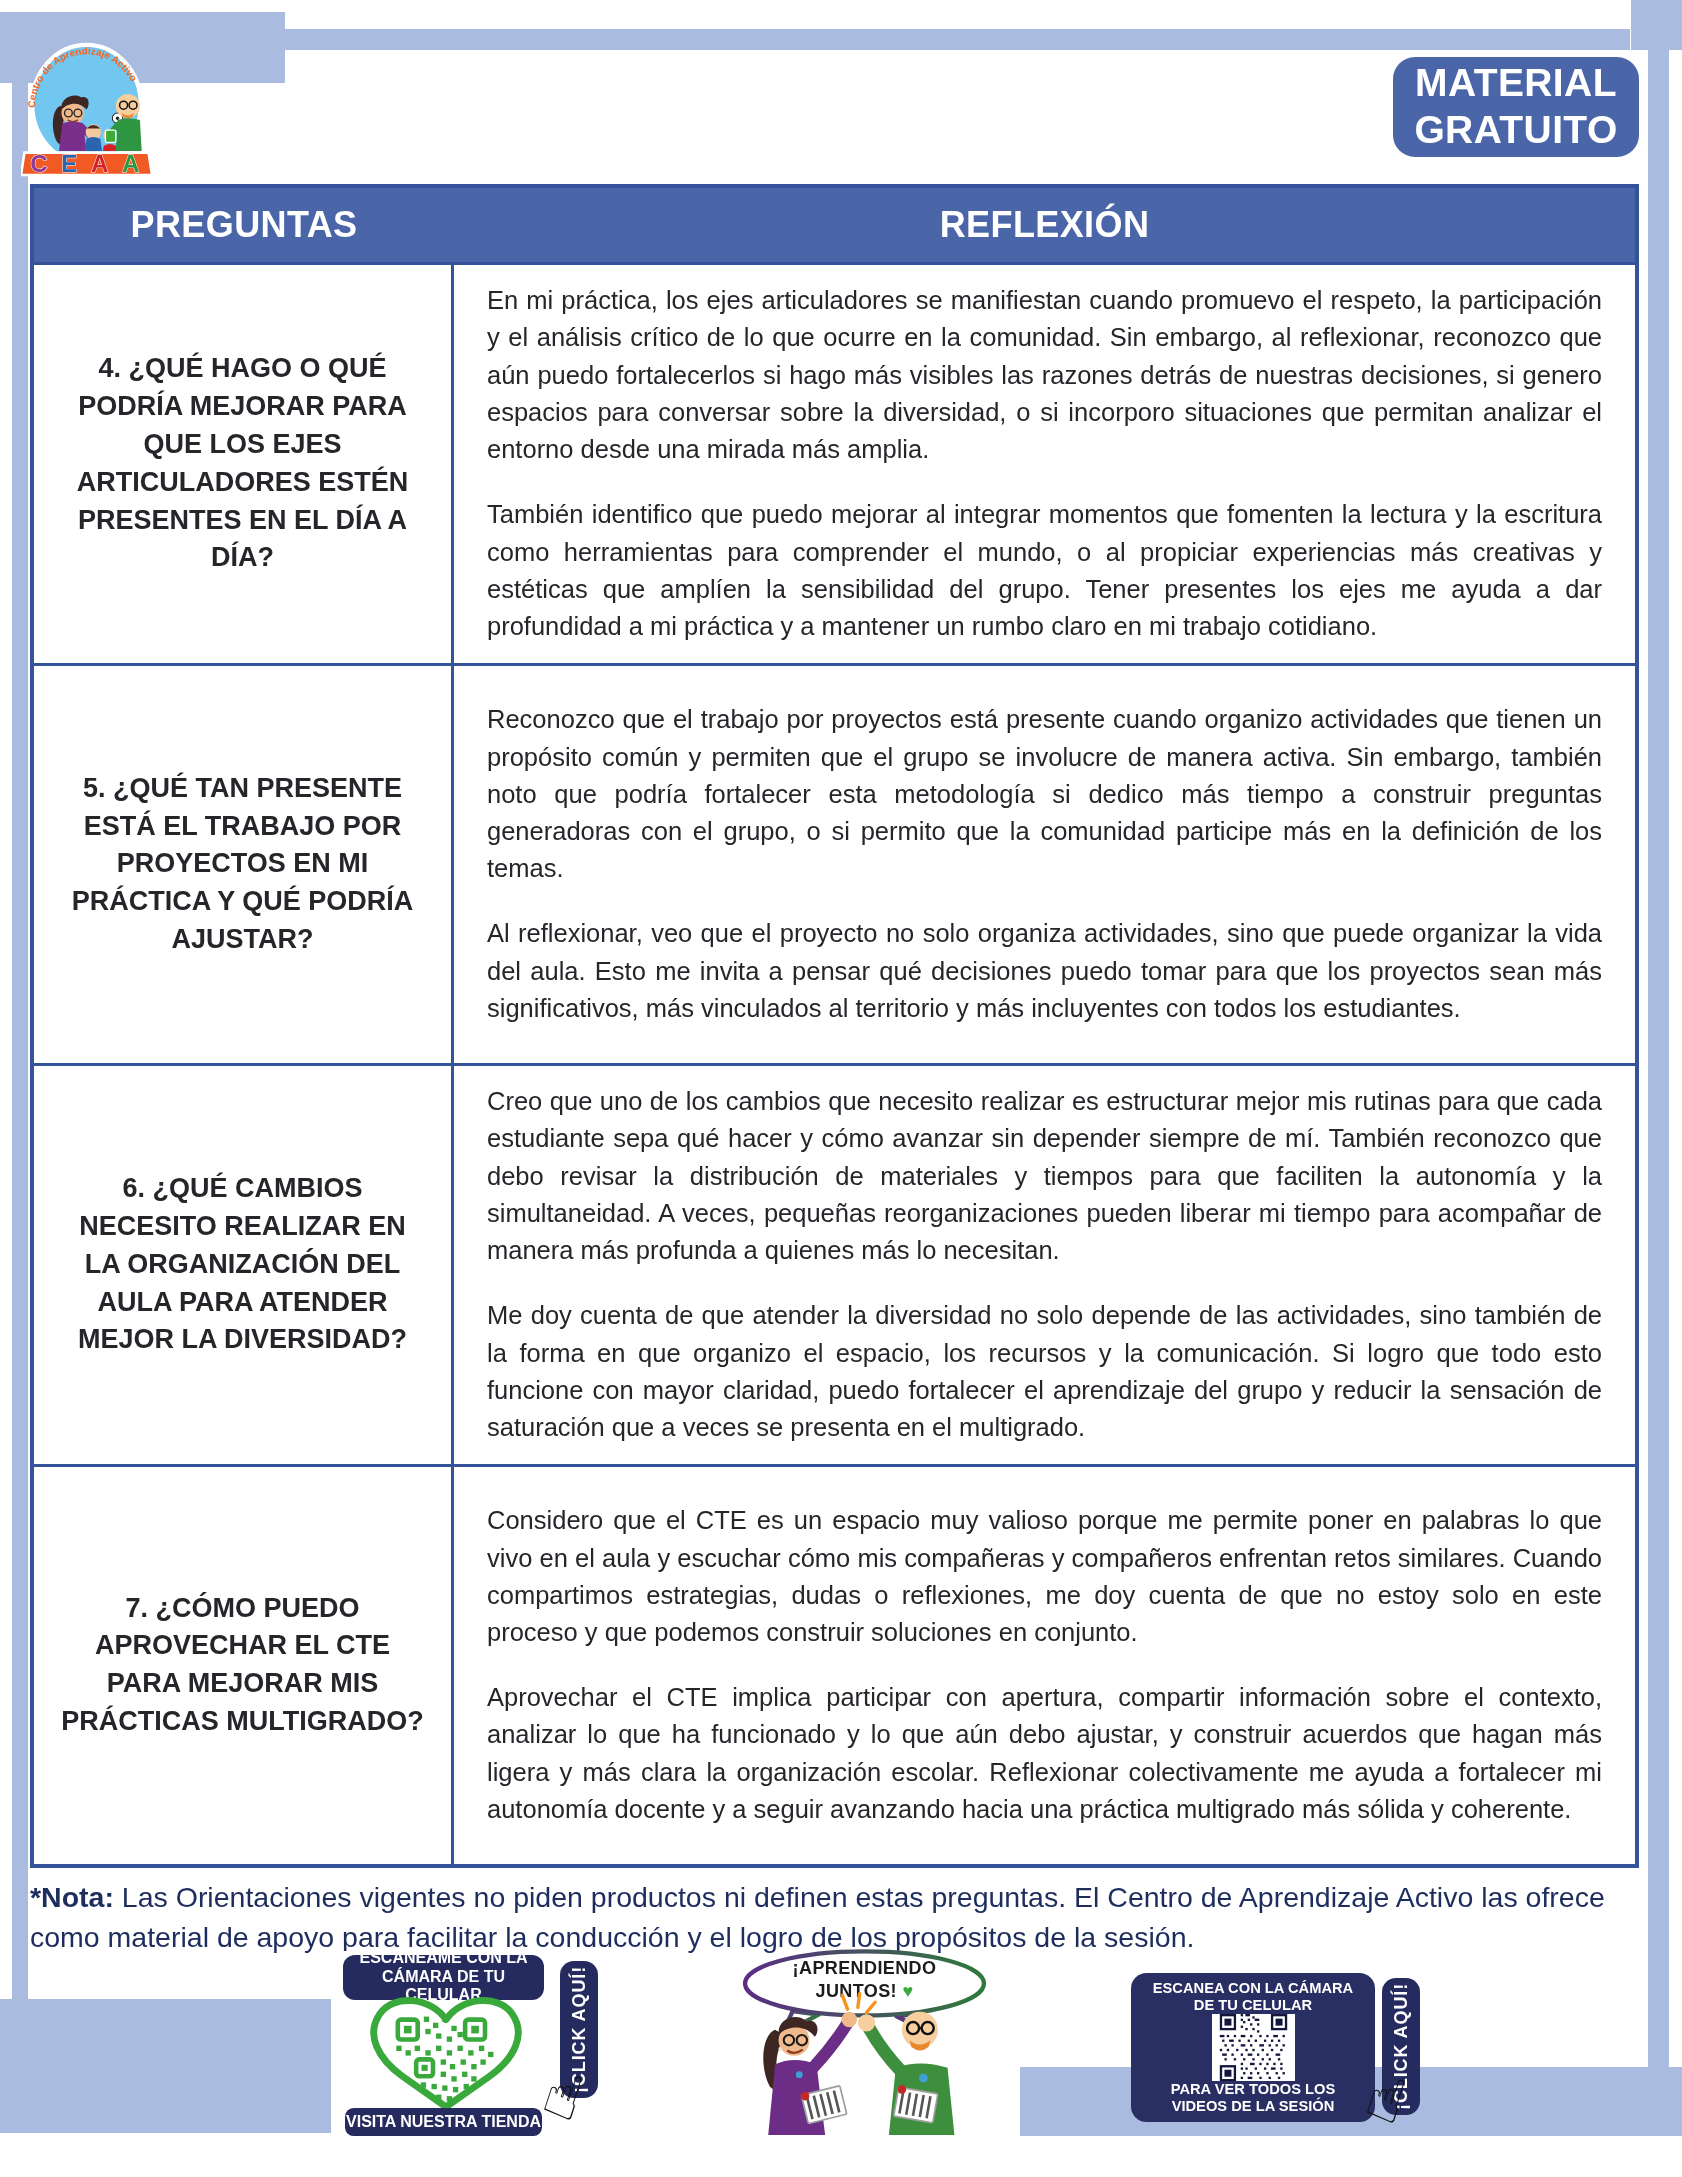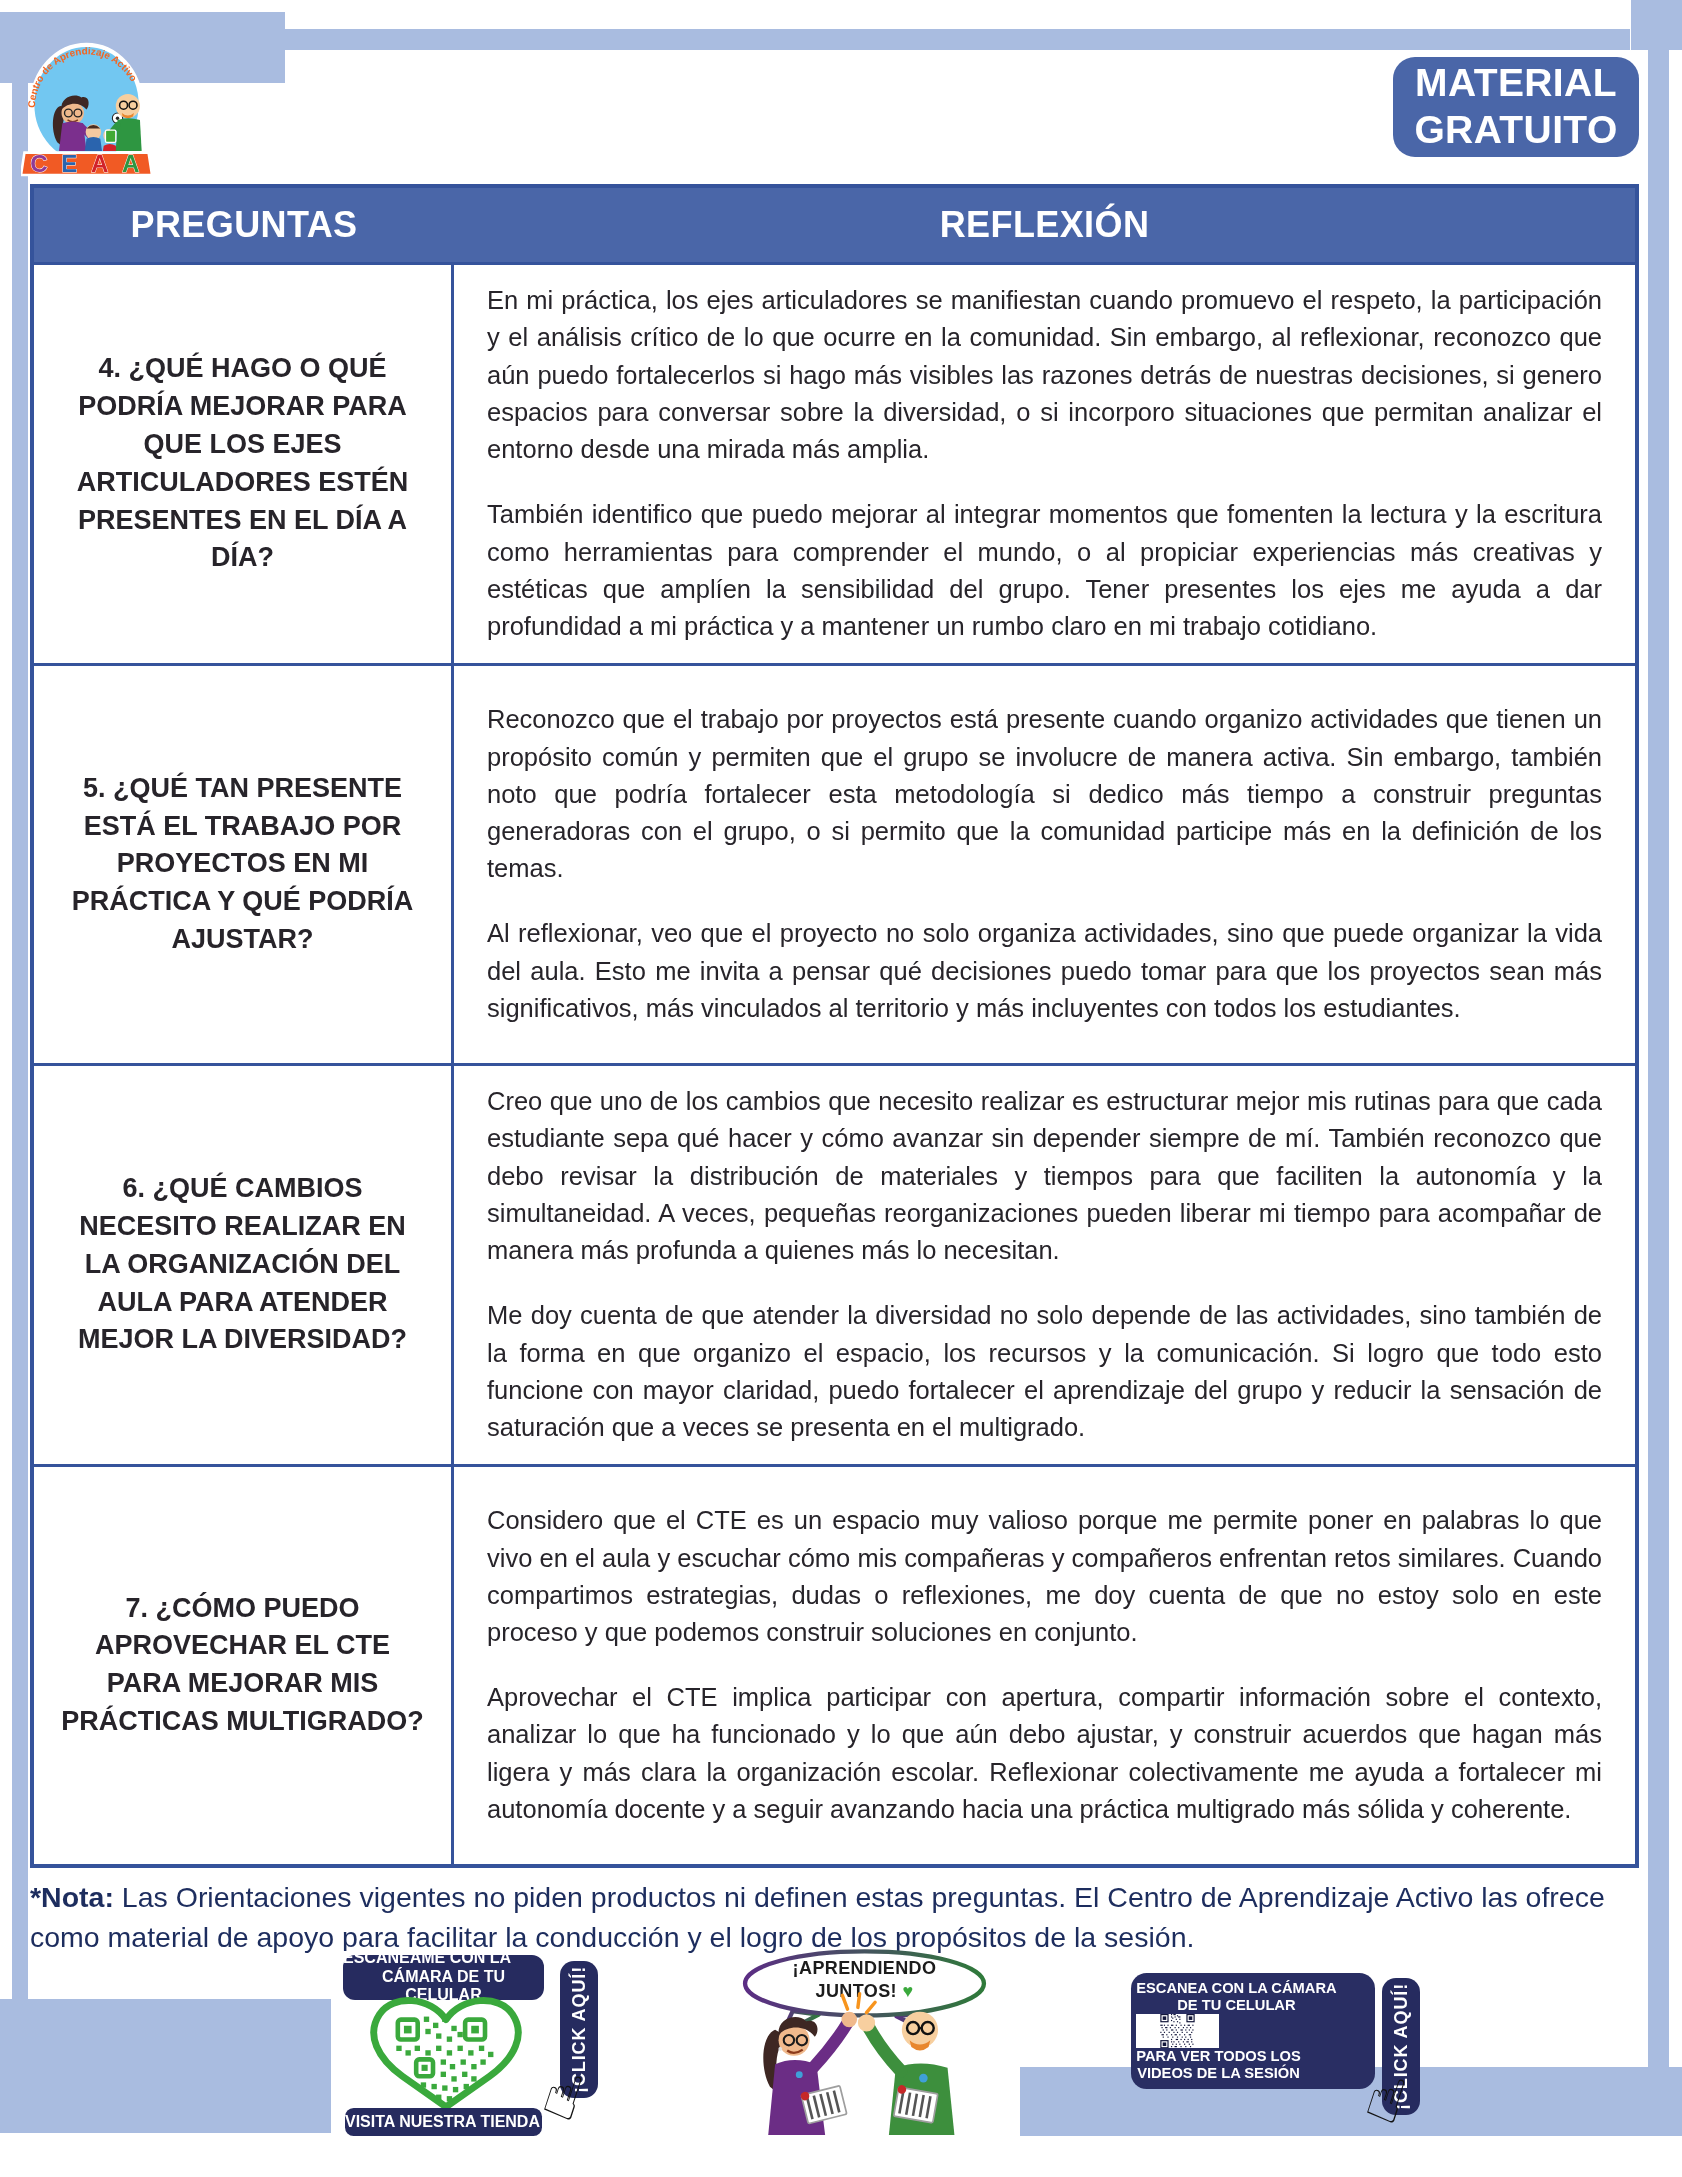--- a/index.html
+++ b/index.html
@@ -36,21 +36,21 @@
   .cell-r{display:flex;flex-direction:column;justify-content:center;gap:28px;padding:12px 33px;box-sizing:border-box;}
   .cell-r p{margin:0;font-size:25.5px;line-height:1.46;color:#27242a;text-align:justify;}
 
   
   .note{position:absolute;left:30px;top:1878px;width:1609px;font-size:28.5px;line-height:1.4;color:#1d2d5e;}
   .note b{font-weight:800;}
 
   
   .heart-card{position:absolute;left:331px;top:1951px;width:232px;height:185px;background:#fff;}
   .pill{background:#262b5f;color:#fff;font-weight:800;border-radius:12px;text-align:center;
-        display:flex;flex-direction:column;align-items:flex-start;justify-content:center;}
+        display:flex;flex-direction:column;align-items:center;justify-content:center;}
   .pill-top{position:absolute;left:12px;top:3.5px;width:201px;height:45px;font-size:16px;line-height:1.15;}
   .pill-bottom{position:absolute;left:14px;top:157px;width:197px;height:28px;font-size:16px;border-radius:8.6px;}
   .heart-qr{position:absolute;left:7px;top:35px;width:216px;height:130px;}
   .vpill{position:absolute;width:38px;height:137px;background:#262b5f;border-radius:14px;color:#fff;
          font-weight:800;font-size:18px;letter-spacing:0.9px;display:flex;align-items:center;justify-content:center;
          writing-mode:vertical-rl;transform:rotate(180deg);}
   .vpill-left{left:560px;top:1961px;}
   .vpill-right{left:1382px;top:1978px;}
   .hand{position:absolute;font-family:"DejaVu Sans",sans-serif;font-size:61px;color:#111;
         transform:rotate(18deg);line-height:1;}
@@ -58,22 +58,22 @@
   .hand-right{left:1368px;top:2068px;}
 
   
   .bubble{position:absolute;left:739px;top:1947px;width:251px;height:91px;}
   .bubble-text{position:absolute;left:0;top:10.4px;width:251px;text-align:center;font-weight:800;
                font-size:18px;line-height:1.25;color:#1c1c1c;letter-spacing:0.4px;}
   .green-heart{color:#3aa93c;}
   .characters{position:absolute;left:737px;top:1985px;width:259px;height:150px;}
 
   
-  .video-card{position:absolute;left:1131px;top:1973px;width:244px;height:116px;background:#292e63;
-              border-radius:15.6px;display:flex;flex-direction:column;align-items:flex-start;justify-content:space-between;
+  .video-card{position:absolute;left:1131px;top:1973px;width:244px;height:149px;background:#292e63;
+              border-radius:15.6px;display:flex;flex-direction:column;align-items:center;justify-content:space-between;
               padding:7px 5.2px;box-sizing:border-box;}
   .video-card .lbl{color:#fff;font-weight:800;font-size:14.7px;line-height:1.15;text-align:center;}
   .qr-square{width:83px;height:83px;background:#fff;}
 
   
   .footer{position:absolute;left:0;top:2136px;width:1683px;height:42px;background:#4d2c7f;
           display:flex;align-items:center;justify-content:center;gap:14px;}
   .footer-text{color:#fff;font-weight:800;font-size:26px;letter-spacing:0.3px;}
   .sicon{width:35px;height:35px;border-radius:50%;background:#2d2a6e;display:flex;align-items:center;
          justify-content:center;position:relative;flex:0 0 auto;}

